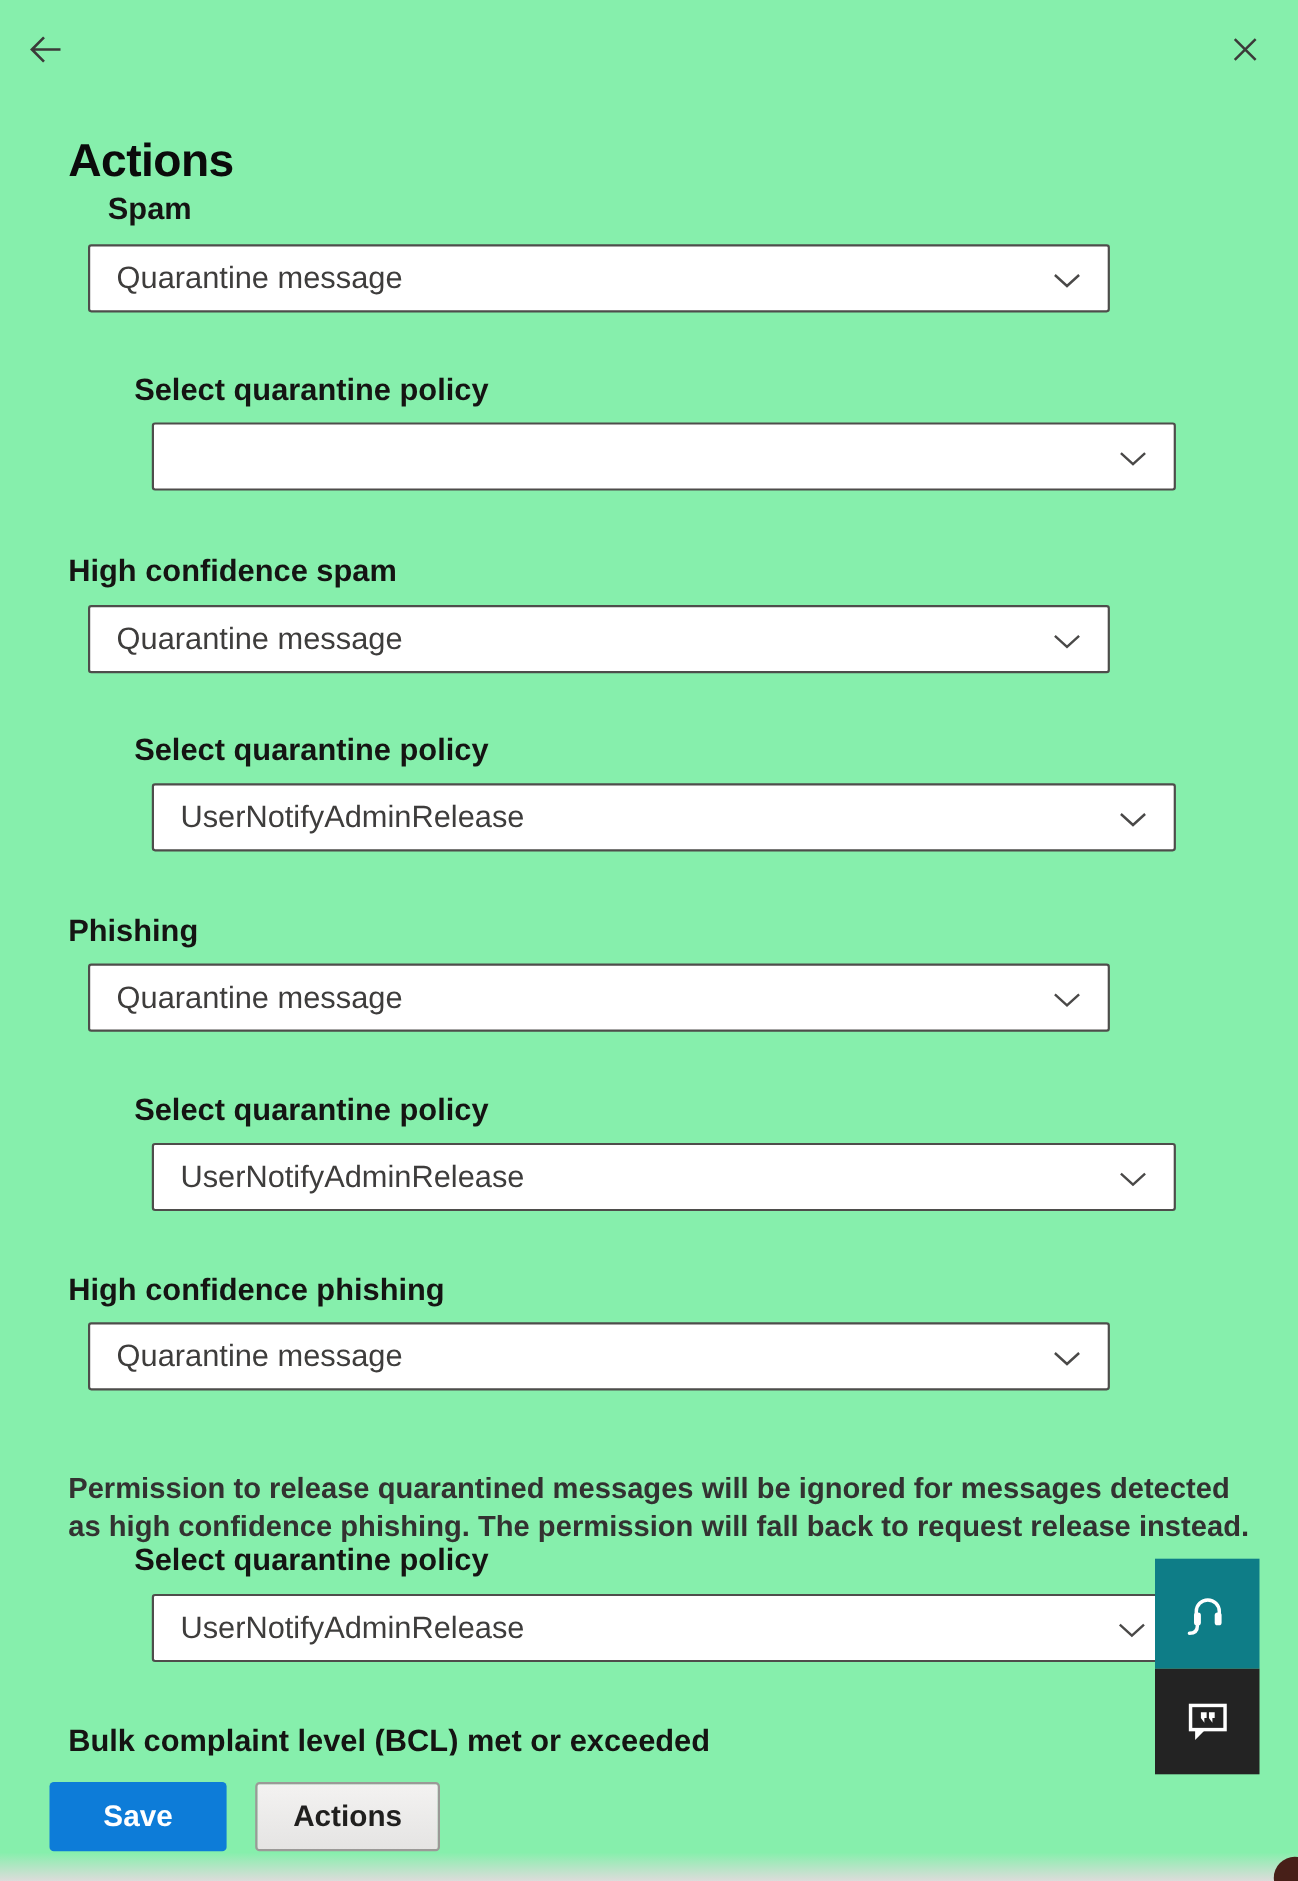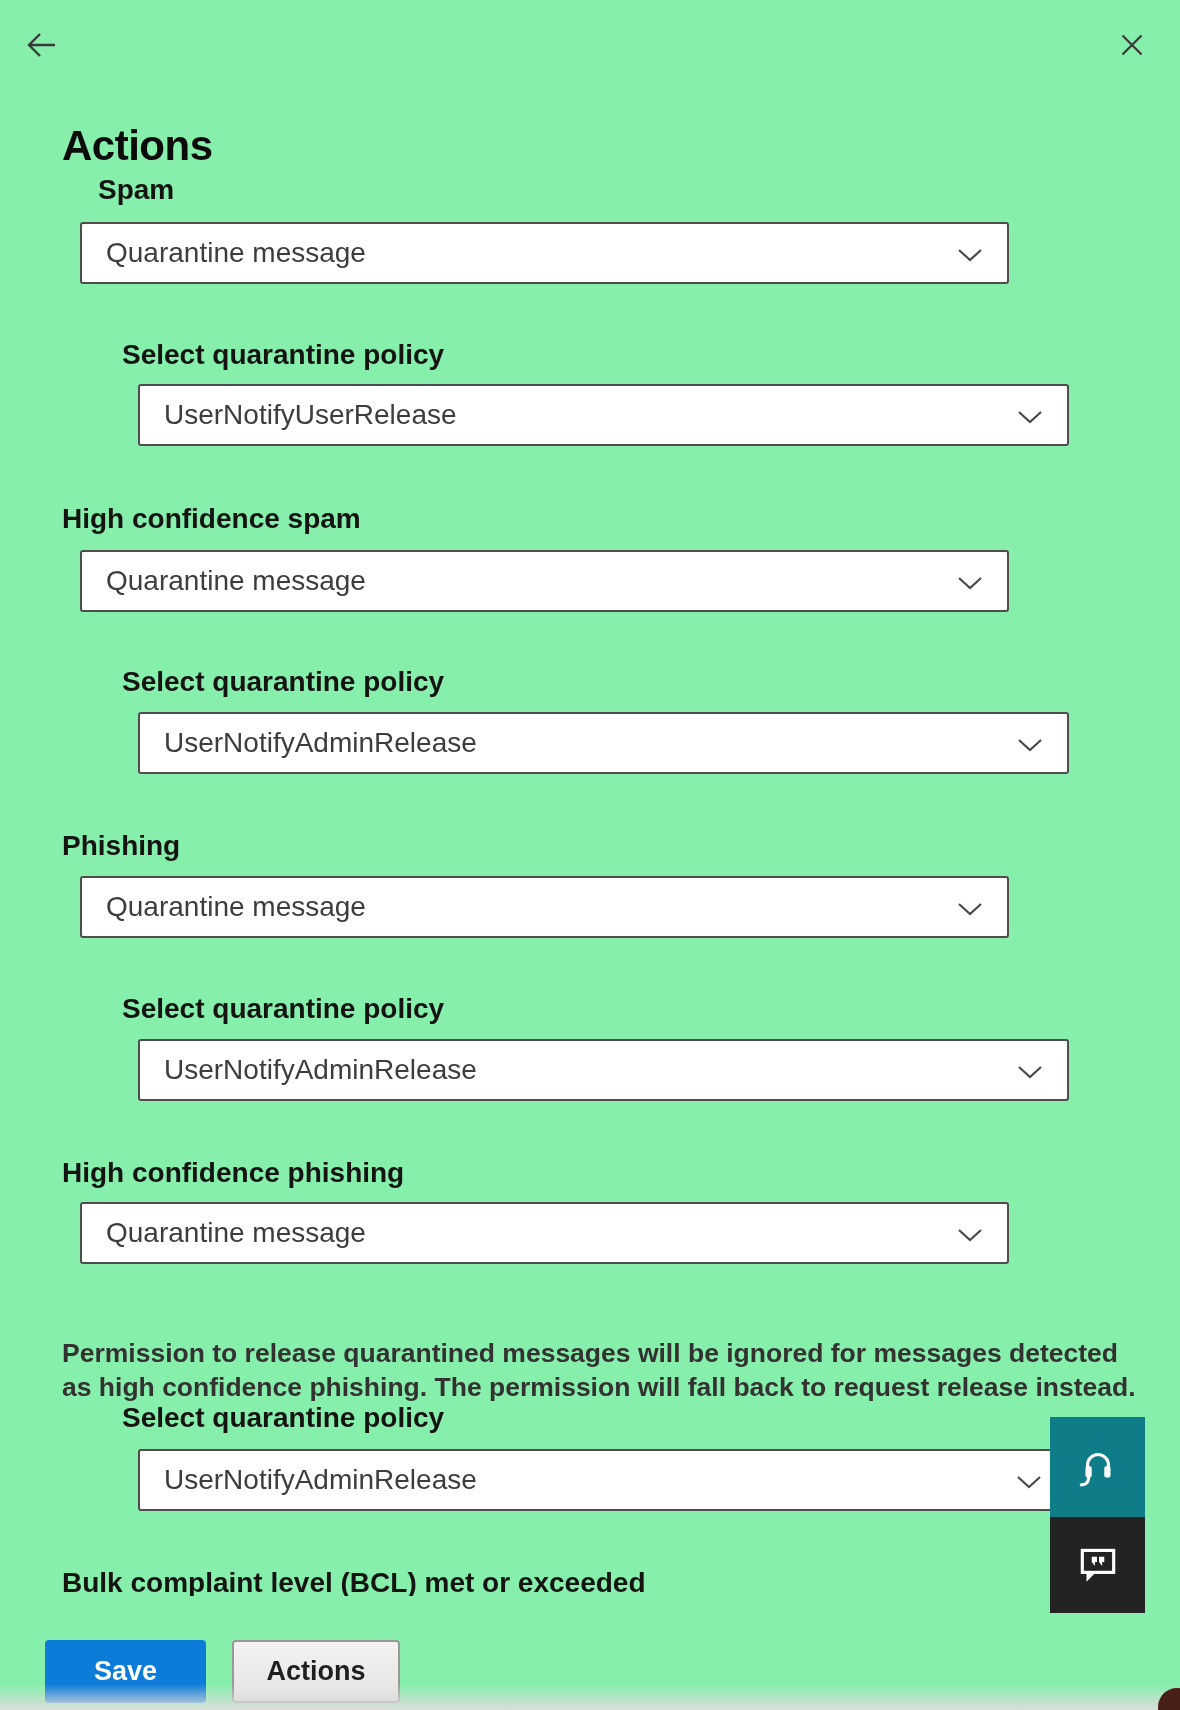--- a/index.html
+++ b/index.html
@@ -69,21 +69,21 @@
     position:absolute;left:62px;top:1309px;width:1085px;
     font-size:26.5px;line-height:34px;font-weight:700;color:#333231;
   }
 
   
   .btn{
     position:absolute;top:1620px;height:63px;
     box-sizing:border-box;
     display:flex;align-items:center;justify-content:center;
     font-family:inherit;font-size:27px;font-weight:600;
-    border-radius:4px;cursor:pointer;margin-top:20px;
+    border-radius:4px;cursor:pointer;
   }
   #save-btn{left:45px;width:161px;background:#0d7cd8;border:none;color:#ffffff;}
   #cancel-btn{left:232px;width:168px;background:linear-gradient(#f3f2f1,#e5e4e3);border:2px solid #9b9997;color:#201f1e;}
 
   .bottom-fade{
     position:absolute;left:0;top:1684px;width:1180px;height:26px;
     background:linear-gradient(rgba(255,255,255,0),#dddcdb);
     pointer-events:none;
   }
 
@@ -128,21 +128,20 @@
   <div class="combo" id="dd-spam">
     <span>Quarantine message</span>
     <span class="chev">
       <svg width="26" height="14" viewBox="0 0 26 14">
           <path d="M2 2 L13 12 L24 2" stroke="#4a4948" stroke-width="2.2" fill="none"></path>
         </svg>
     </span>
   </div>
   <div class="lbl" id="lbl-sqp1">Select quarantine policy</div>
   <div class="combo" id="dd-sqp1">
-    <span>UserNotifyUserRelease</span>
     <span class="chev">
       <svg width="26" height="14" viewBox="0 0 26 14">
           <path d="M2 2 L13 12 L24 2" stroke="#4a4948" stroke-width="2.2" fill="none"></path>
         </svg>
     </span>
   </div>
 
   <div class="lbl" id="lbl-hcs">High confidence spam</div>
   <div class="combo" id="dd-hcs">
     <span>Quarantine message</span>

